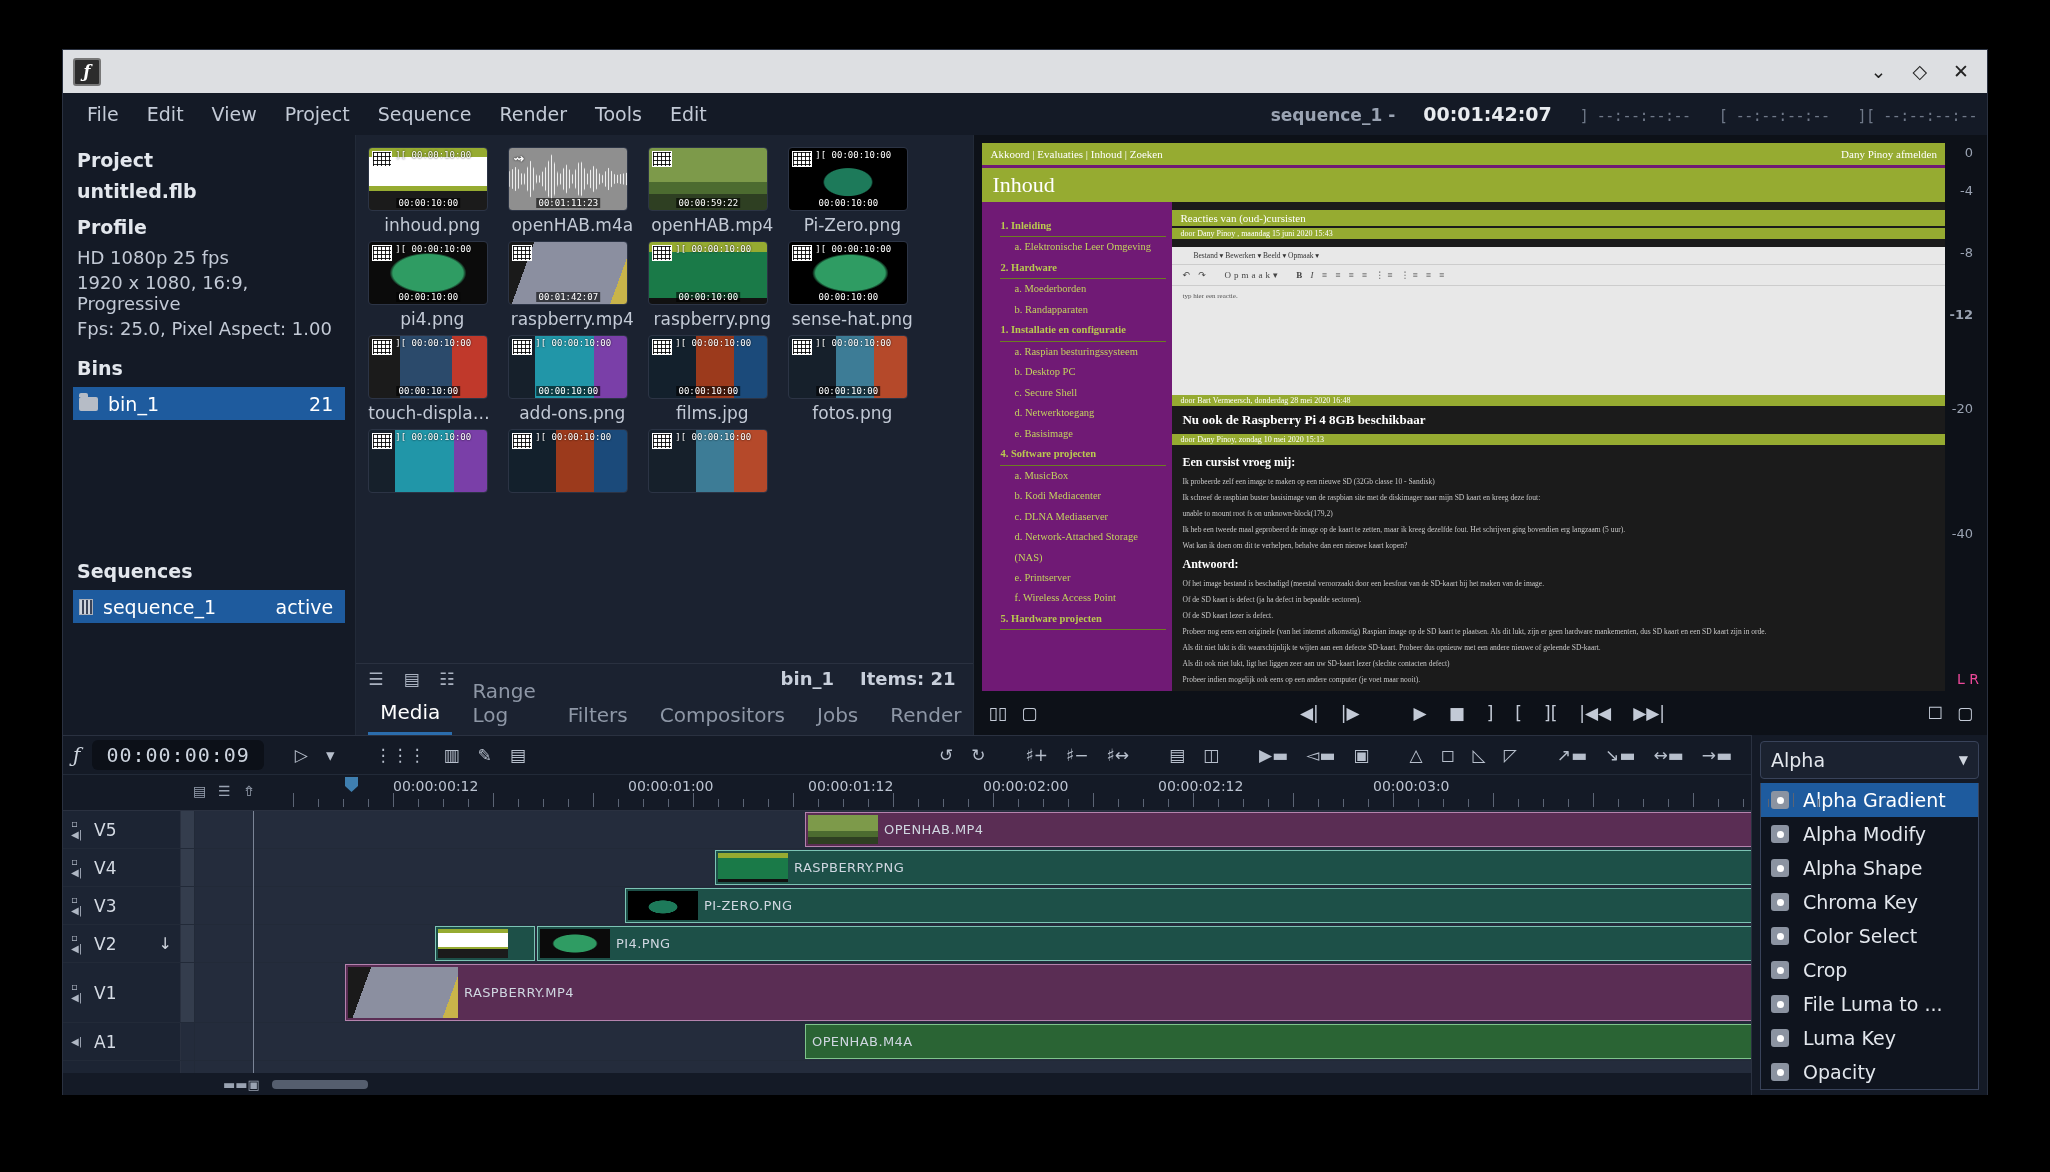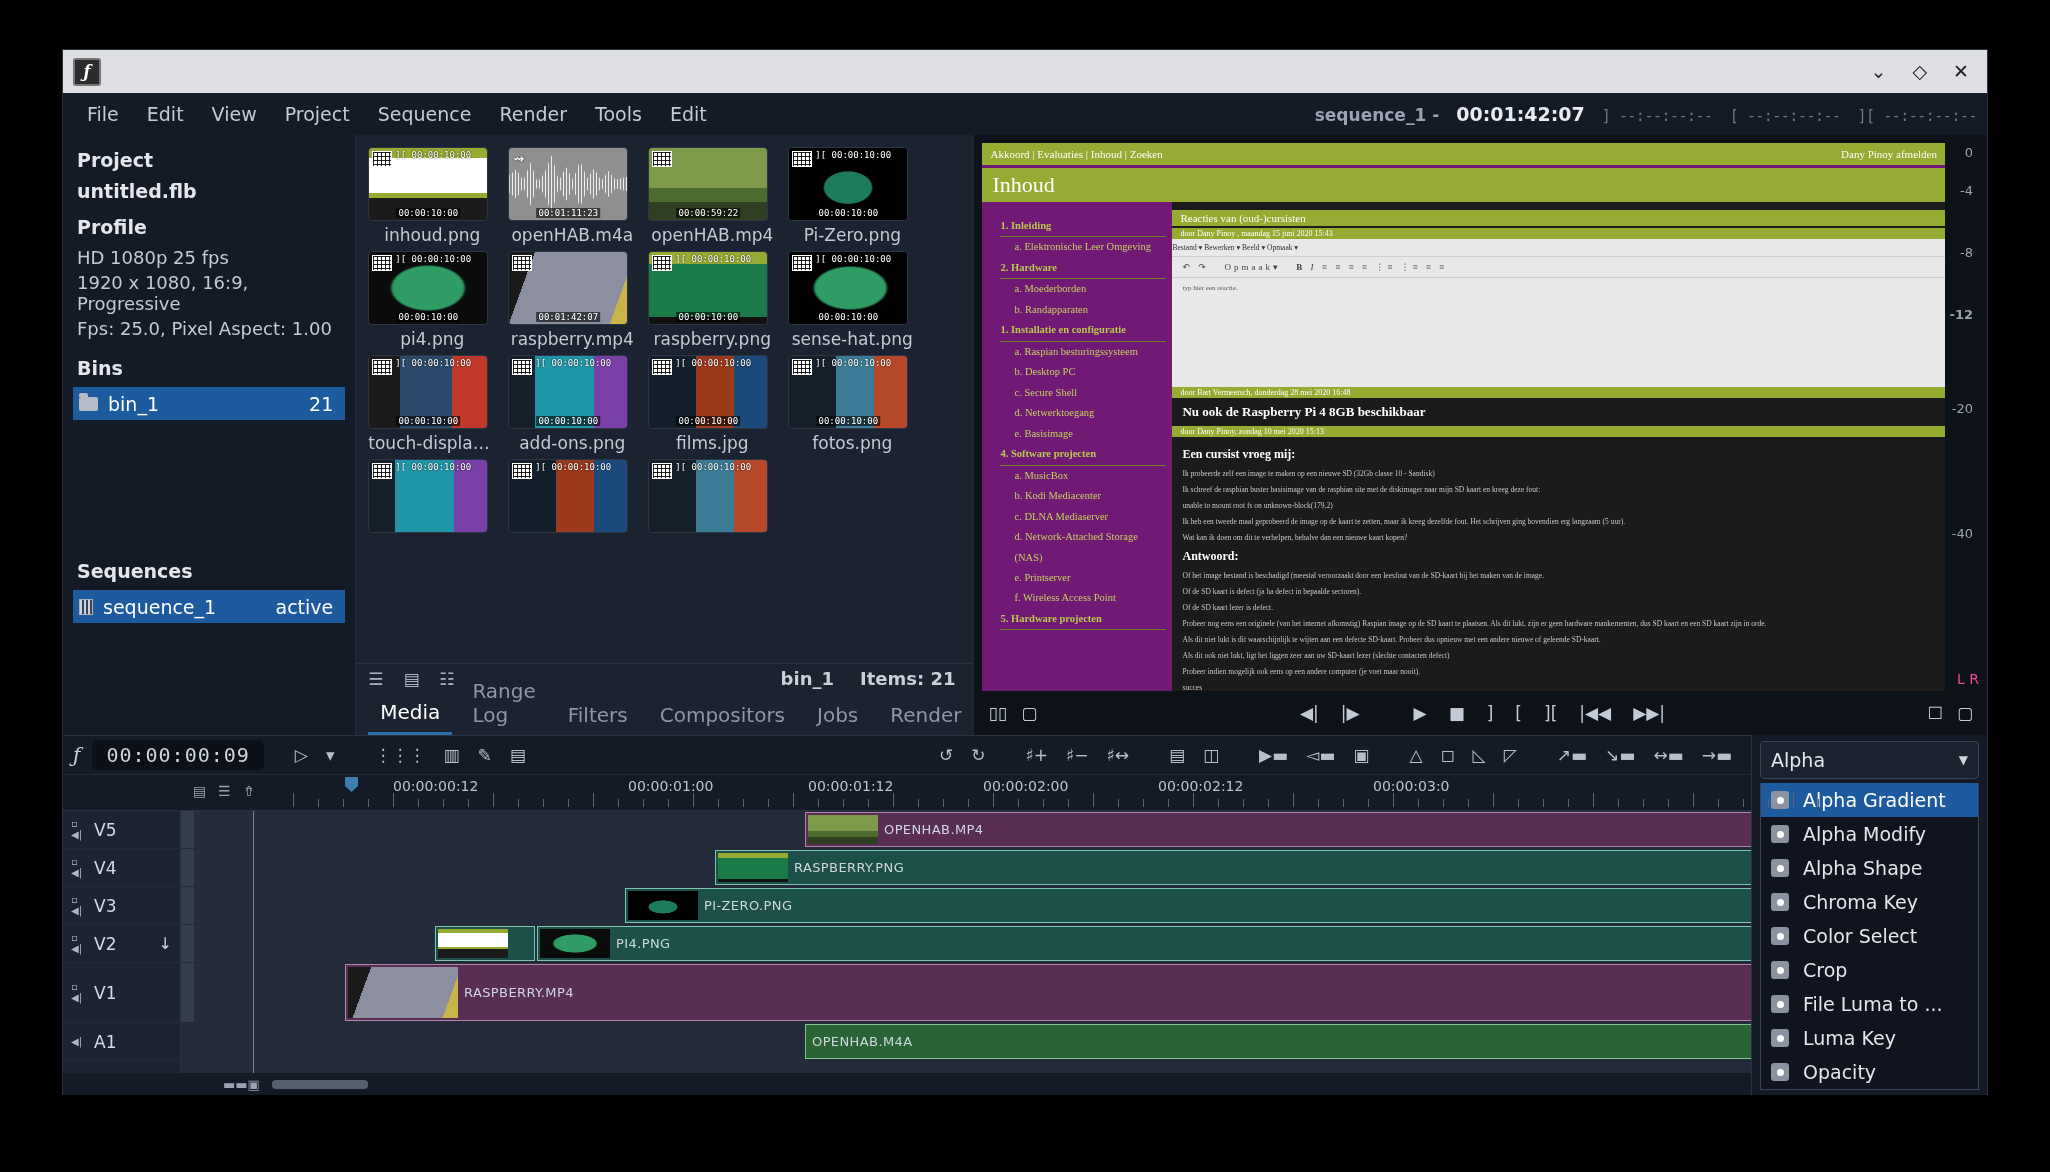--- a/index.html
+++ b/index.html
@@ -39,21 +39,21 @@
   .tb-btn { color: #222; font-size: 19px; line-height: 1; cursor: pointer; }
 
   
   .menubar {
     height: 42px; display: flex; align-items: center;
     background: #141a26; padding-left: 10px; position: relative;
   }
   .menuitem { color: #c3cad6; font-size: 19px; padding: 4px 14px; cursor: default; }
   .seqinfo {
     margin-left: auto; margin-right: 10px;
-    display: flex; align-items: baseline; gap: 17px;
+    display: flex; align-items: baseline; gap: 28px;
     font-size: 17px; color: #8e97a6; white-space: nowrap; justify-content: space-between;
   }
   .seqinfo .seqname { color: #9aa3b2; font-weight: bold; }
   .seqinfo .seqtc { color: #e8ebef; font-weight: bold; font-size: 19px; }
   .seqinfo .mark { color: #6f7888; font-family: "DejaVu Sans Mono", monospace; font-size: 15px; letter-spacing: -0.5px;}
 
   
   .upper { display: flex; height: 600px; }
 
   
@@ -99,21 +99,21 @@
     flex: 1; background: #1b2230; position: relative;
     display: flex; flex-direction: column;
     border-right: 1px solid #222a38;
   }
   .thumbgrid {
     flex: 1; overflow: hidden; padding: 12px 0 0 8px;
     display: flex; flex-wrap: wrap; align-content: flex-start;
   }
   .thumbcell { width: 128px; margin: 0 8px 6px 4px; }
   .thumb {
-    width: 120px; height: 74px; border-radius: 4px;
+    width: 120px; height: 64px; border-radius: 4px;
     position: relative; overflow: hidden; background: #111;
     border: 1px solid #2c3445;
   }
   .thumb .tc-top {
     position: absolute; top: 2px; left: 26px;
     font-size: 9px; color: #fff; font-family: "DejaVu Sans Mono", monospace;
     text-shadow: 0 0 2px #000; white-space: nowrap; z-index: 4;
   }
   .thumb .tc-bot {
     position: absolute; bottom: 2px; left: 50%; transform: translateX(-50%);
@@ -174,21 +174,21 @@
   .site-hd { height: 34px; background:#96ab31; margin-top:3px; display:flex; align-items:center;
              padding-left:10px; font-size:22px; color:#fff; }
   .site-body { display:flex; height: calc(100% - 62px); }
   .site-nav { width: 190px; padding: 14px 6px 0 18px; font-size: 10.5px; color:#b9c94f; line-height: 1.95; }
   .site-nav .lvl1 { font-weight: bold; border-bottom:1px solid #6d7d22; display:block; }
   .site-nav .lvl2 { display:block; padding-left: 14px; color:#c3d25e; }
   .site-main { flex:1; background:#1b1b1b; padding-top: 8px; }
   .post-hd { background:#96ab31; color:#fff; font-size:11px; padding:2px 8px; margin-bottom:2px; }
   .post-sub { background:#96ab31; color:#fff; font-size:8px; padding:1px 8px; }
   .editor { background:#e8e8e8; height: 148px; position:relative; }
-  .editor .mrow { font-size:7.5px; color:#333; padding: 4px 0; border-bottom:1px solid #ccc; }
+  .editor .mrow { font-size:7.5px; color:#333; padding: 4px 21px; border-bottom:1px solid #ccc;margin-top:8px; }
   .editor .trow { padding: 5px 10px; font-size: 9px; color:#444; letter-spacing:3px; border-bottom:1px solid #ccc;}
   .editor .ta { font-size: 7px; color:#555; padding: 6px 10px; }
   .post-body { background:#1b1b1b; color:#ddd; padding: 6px 10px; }
   .post-title { font-size: 13px; font-weight:bold; color:#fff; }
   .post-h { font-size: 12px; font-weight:bold; color:#fff; margin: 4px 0; }
   .post-p { font-size: 7.5px; color:#c9c9c9; margin: 7px 0; }
 
   .mon-ctrl {
     height: 44px; display: flex; align-items: center; padding: 0 14px;
     gap: 14px; color: #c3cad6; font-size: 18px;

